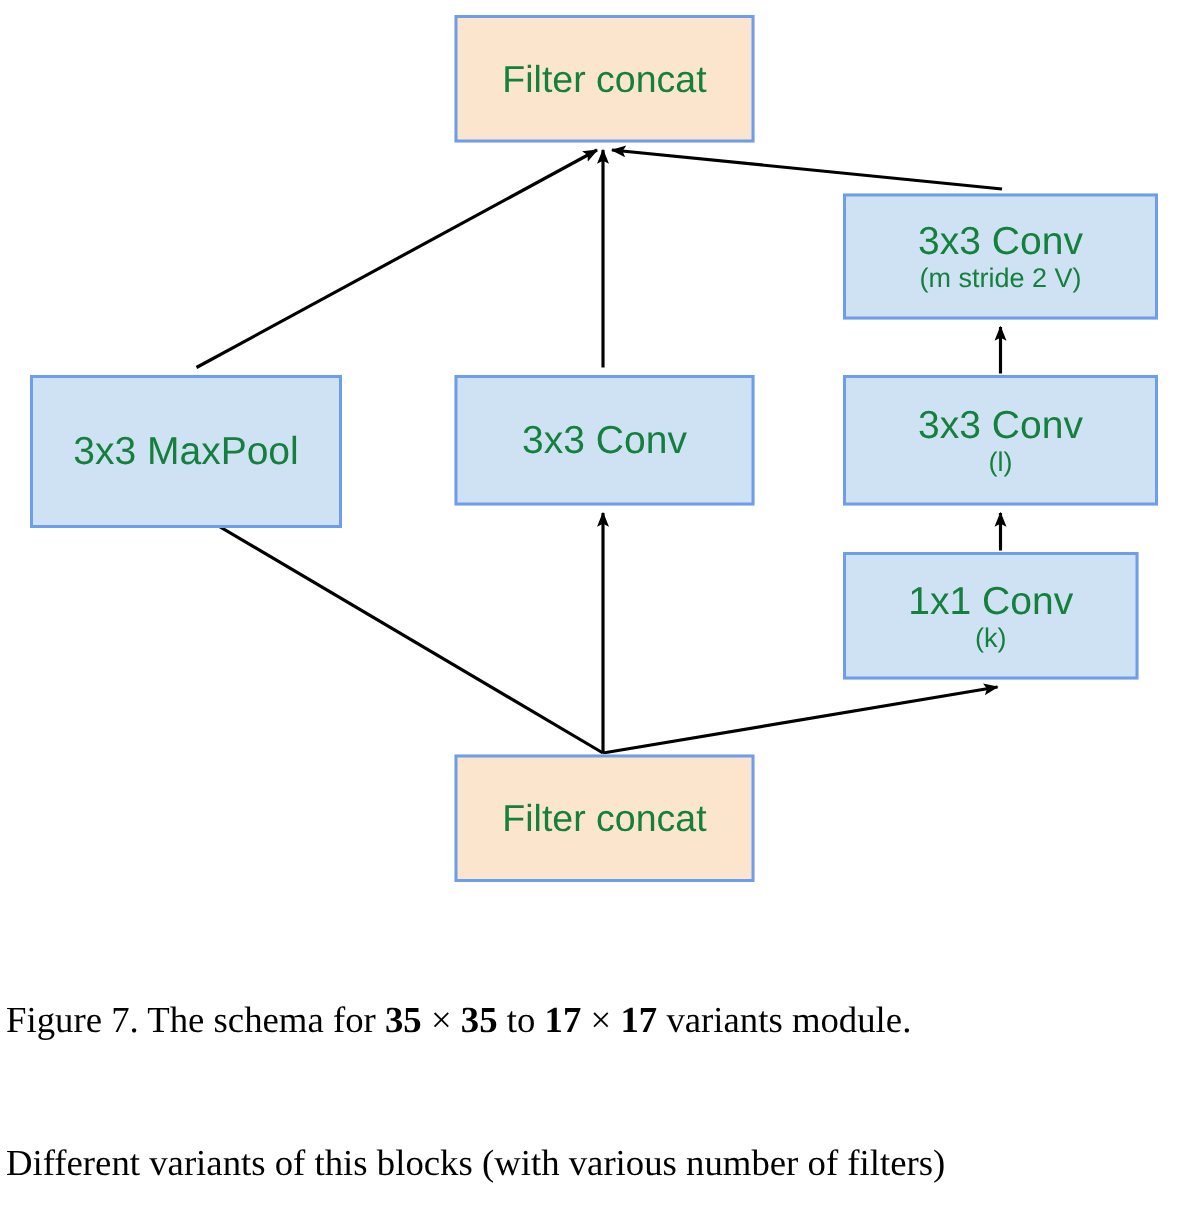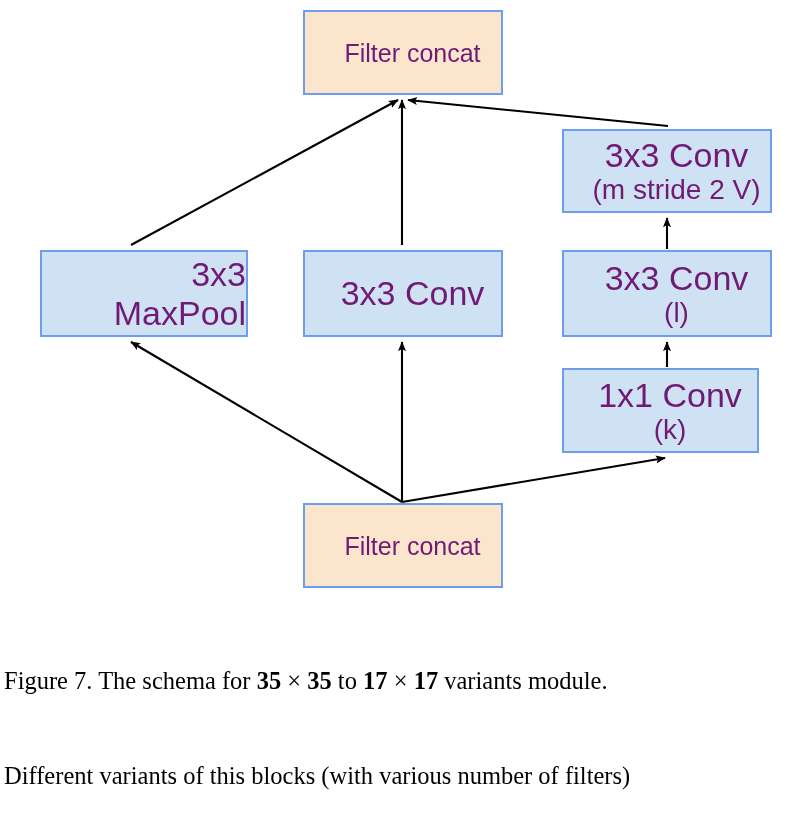--- a/index.html
+++ b/index.html
@@ -29,44 +29,43 @@
     height: 595px;
   }
   .node {
     position: absolute;
     box-sizing: border-box;
     border: 2px solid #6d9eeb;
     display: flex;
     flex-direction: column;
     align-items: center;
     justify-content: center;
-    text-align: right;
-    color: #701a75;
+    text-align: center;
+    color: #15803d;
     line-height: 1.12;
-    padding-left: 19px;
   }
   .node.concat {
     background: #fce5cd;
   }
   .node.conv {
     background: #cfe2f3;
   }
   .node .l1 {
-    font-size: 34px;
+    font-size: 26px;
   }
   .node .l2 {
-    font-size: 28px;
+    font-size: 18px;
   }
   .node.single .l1 {
     font-size: 25px;
   }
 
   
   #node-top-concat    { left: 303px; top: 10px;  width: 200px; height: 85px; }
-  #node-maxpool       { left: 40px;  top: 250px; width: 208px; height: 87px; }
+  #node-maxpool       { left: 20px;  top: 250px; width: 208px; height: 102px; }
   #node-conv-n        { left: 303px; top: 250px; width: 200px; height: 87px; }
   #node-conv-m        { left: 562px; top: 129px; width: 210px; height: 84px; }
   #node-conv-l        { left: 562px; top: 250px; width: 210px; height: 87px; }
   #node-conv-k        { left: 562px; top: 368px; width: 197px; height: 85px; }
   #node-bottom-concat { left: 303px; top: 503px; width: 200px; height: 85px; }
 
   
   #caption {
     position: absolute;
     left: 4px;

